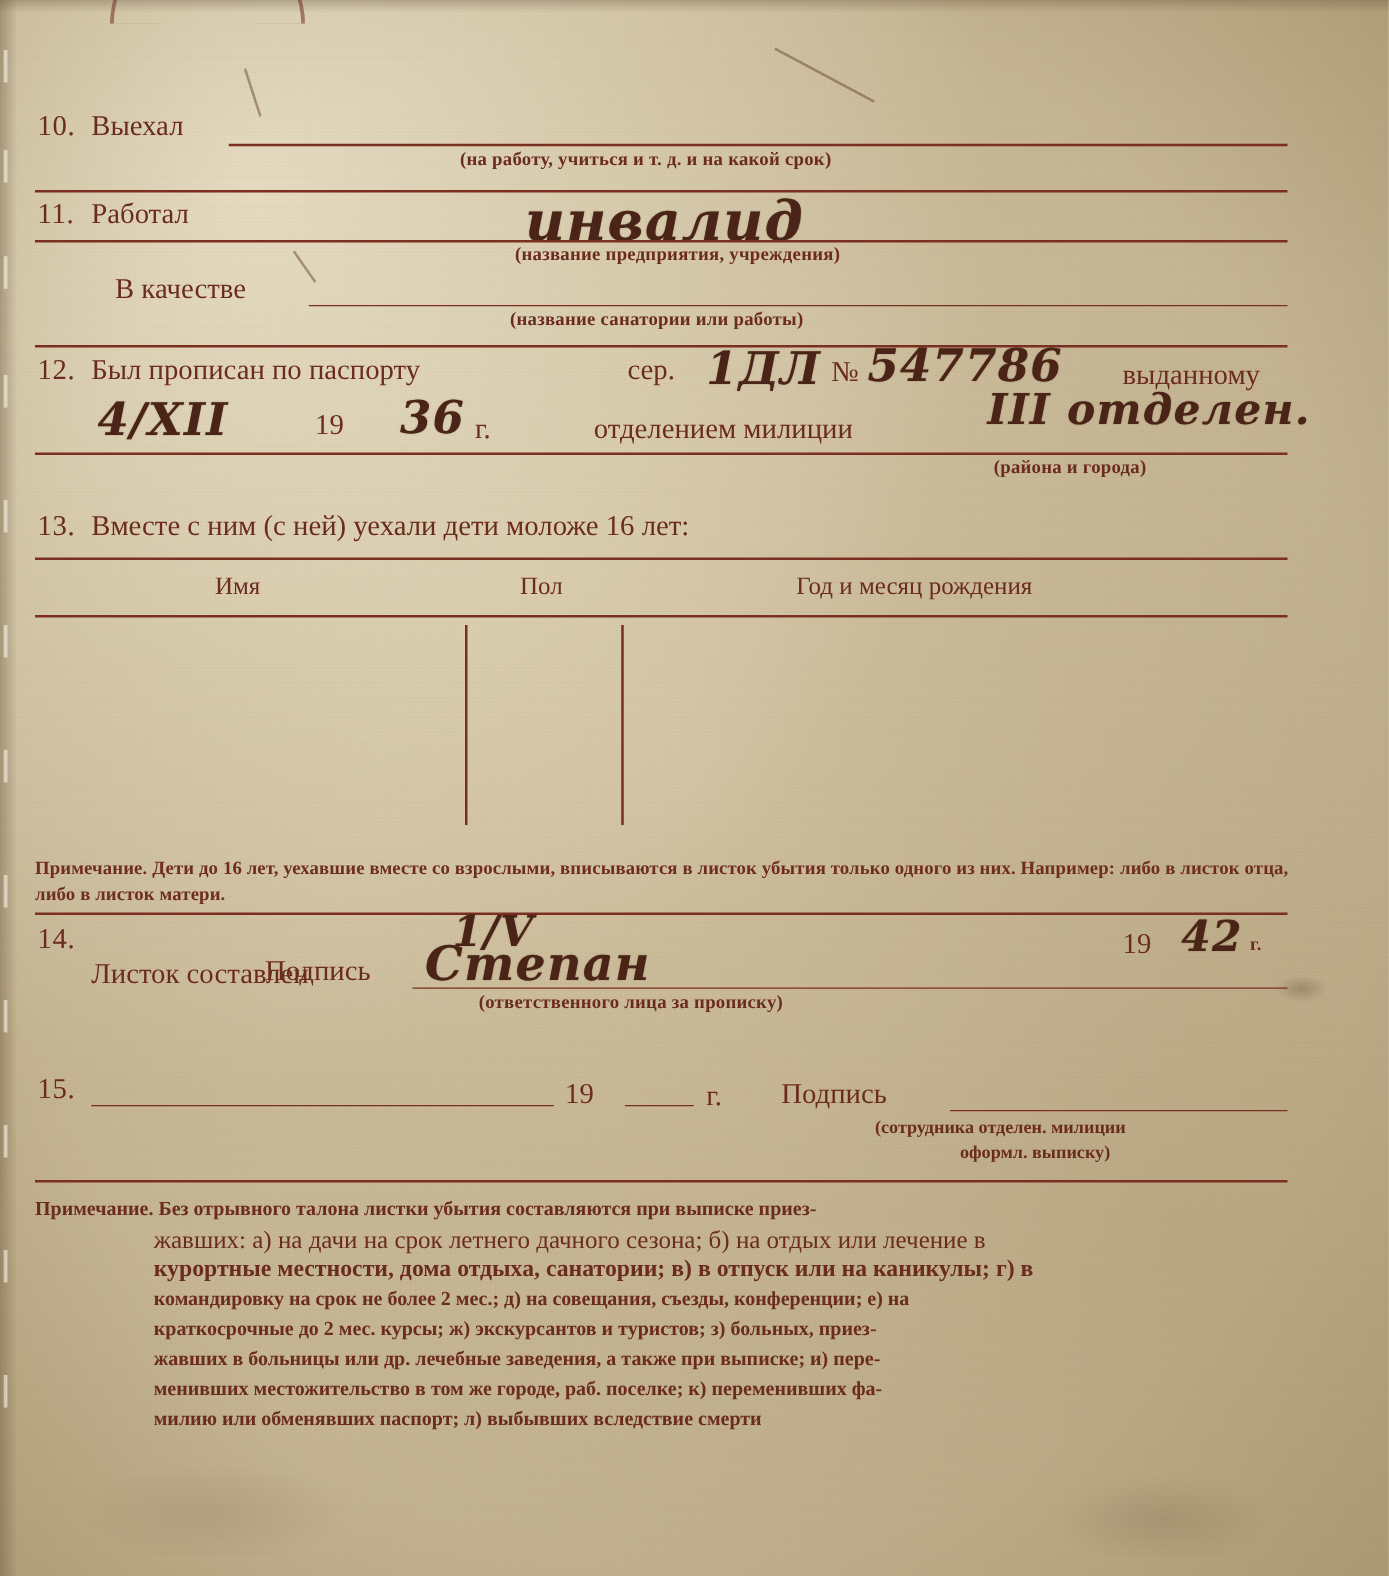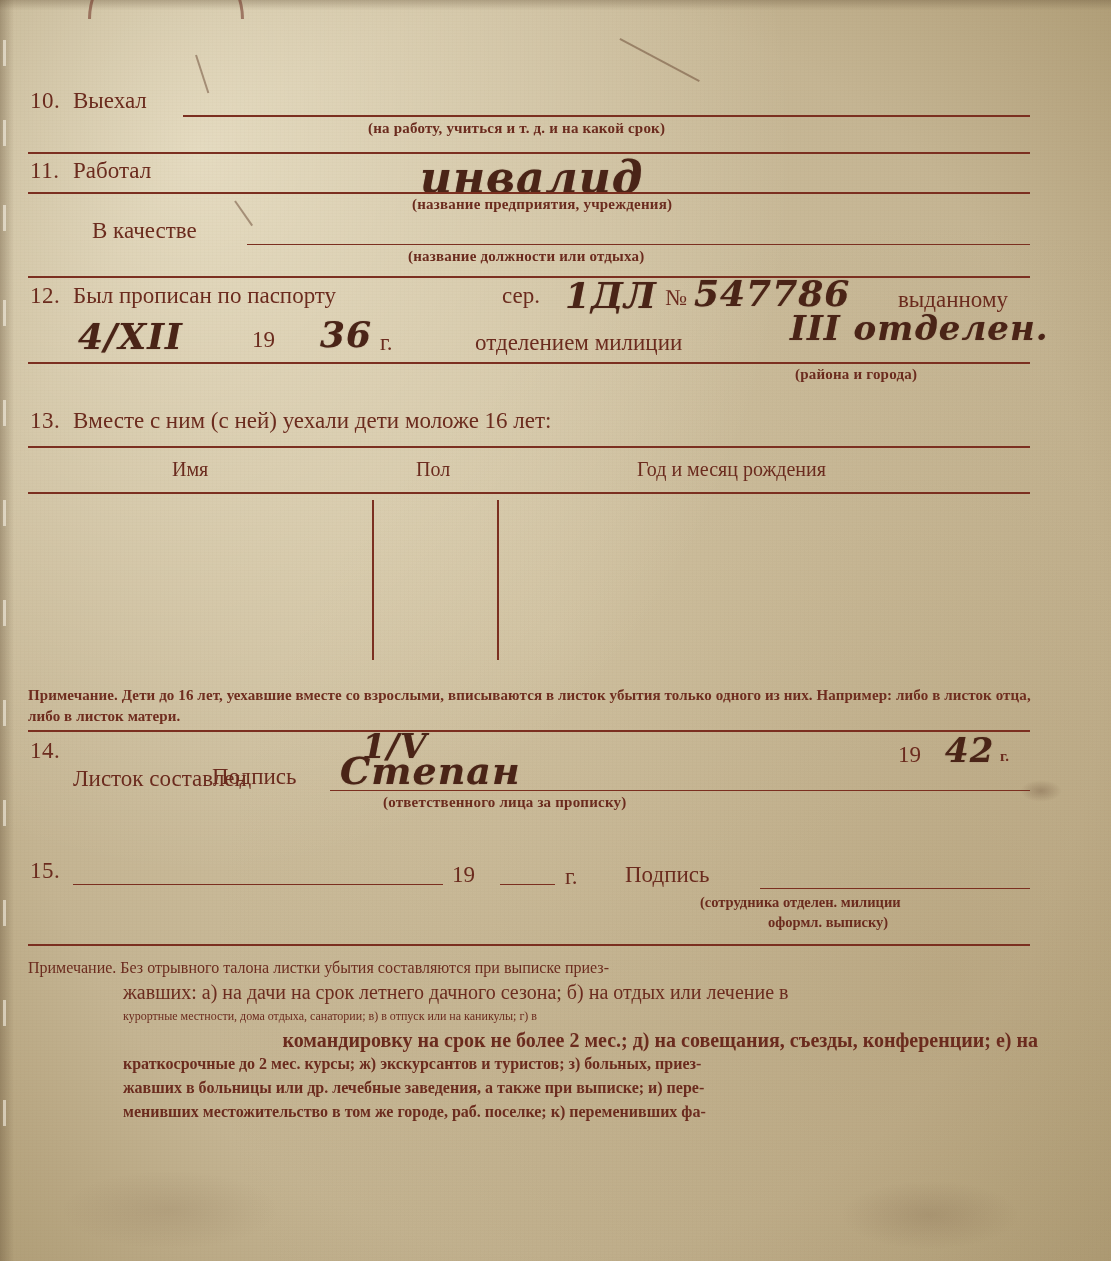--- a/index.html
+++ b/index.html
@@ -107,21 +107,21 @@
 
   <div class="rowline" style="left:28px;top:152px;width:1002px;"></div>
   <div class="lbl num" style="left:30px;top:158px;">11.</div>
   <div class="lbl big" style="left:73px;top:158px;">Работал</div>
   <div class="hand" style="position:absolute;left:420px;top:152px;font-size:44px;">инвалид</div>
   <div class="rowline" style="left:28px;top:192px;width:1002px;"></div>
   <div class="lbl cap" style="left:412px;top:196px;">(название предприятия, учреждения)</div>
 
   <div class="lbl big" style="left:92px;top:218px;">В качестве</div>
   <div class="rowline thin" style="left:247px;top:244px;width:783px;"></div>
-  <div class="lbl cap" style="left:408px;top:248px;">(название должности или отдыха)</div>
+  <div class="lbl cap" style="left:408px;top:248px;">(название санатории или работы)</div>
 
   <div class="rowline" style="left:28px;top:276px;width:1002px;"></div>
   <div class="lbl num" style="left:30px;top:283px;">12.</div>
   <div class="lbl big" style="left:73px;top:283px;">Был  прописан  по паспорту</div>
   <div class="lbl big" style="left:502px;top:283px;">сер.</div>
   <div class="hand" style="position:absolute;left:565px;top:274px;font-size:36px;">1ДЛ</div>
   <div class="lbl big" style="left:665px;top:285px;">№</div>
   <div class="hand" style="position:absolute;left:694px;top:272px;font-size:36px;">547786</div>
   <div class="lbl big" style="left:898px;top:287px;">выданному</div>
 
@@ -173,30 +173,31 @@
   <div class="lbl big" style="left:452px;top:862px;">19</div>
   <div class="rowline thin" style="left:500px;top:884px;width:55px;"></div>
   <div class="lbl big" style="left:565px;top:864px;">г.</div>
   <div class="lbl big" style="left:625px;top:862px;">Подпись</div>
   <div class="rowline thin" style="left:760px;top:888px;width:270px;"></div>
   <div class="lbl capsmall" style="left:700px;top:894px;">(сотрудника отделен. милиции</div>
   <div class="lbl capsmall" style="left:768px;top:914px;">оформл. выписку)</div>
 
   <div class="rowline" style="left:28px;top:944px;width:1002px;"></div>
   <div style="position:absolute;left:28px;top:956px;width:1010px;">
-    <div style="font-size:16px;font-weight:normal;line-height:24px;">
+    <div style="font-size:16px;font-weight:bold;line-height:24px;">
       <span>Примечание.</span>
       <span>Без отрывного  талона листки  убытия составляются при   выписке приез-</span>
     </div>
     <div style="font-size:20px;font-weight:normal;line-height:24px;padding-left:95px;">жавших: а) на дачи на срок летнего  дачного сезона;  б) на отдых  или лечение в</div>
-    <div style="font-size:12px;font-weight:normal;line-height:24px;padding-left:95px;">курортные местности, дома отдыха, санатории; в) в отпуск или на каникулы;  г) в</div>
-    <div style="font-size:20px;font-weight:bold;line-height:24px;padding-left:95px;text-align:right;">командировку на срок не более 2 мес.; д) на совещания, съезды, конференции; е) на</div>
+    <div style="font-size:19px;font-weight:bold;line-height:24px;padding-left:95px;">курортные местности, дома отдыха, санатории; в) в отпуск или на каникулы;  г) в</div>
+    <div style="font-size:16px;font-weight:bold;line-height:24px;padding-left:95px;">командировку на срок не более 2 мес.; д) на совещания, съезды, конференции; е) на</div>
     <div style="font-size:16px;font-weight:bold;line-height:24px;padding-left:95px;">краткосрочные до 2 мес. курсы; ж) экскурсантов и туристов; з) больных, приез-</div>
     <div style="font-size:16px;font-weight:bold;line-height:24px;padding-left:95px;">жавших в больницы или др. лечебные заведения, а также при выписке;  и) пере-</div>
     <div style="font-size:16px;font-weight:bold;line-height:24px;padding-left:95px;">менивших местожительство в том же городе, раб. поселке;  к) переменивших фа-</div>
+    <div style="font-size:16px;font-weight:bold;line-height:24px;padding-left:95px;">милию или обменявших паспорт; л) выбывших вследствие смерти</div>
   </div>
 
   <div class="scratch" style="left:196px;top:54px;width:40px;height:2px;transform:rotate(72deg);"></div>
   <div class="scratch" style="left:620px;top:38px;width:90px;height:1.5px;transform:rotate(28deg);"></div>
   <div class="scratch" style="left:235px;top:200px;width:30px;height:2px;transform:rotate(55deg);"></div>
   <div class="smudge" style="left:1020px;top:780px;width:42px;height:22px;"></div>
   <div class="smudge" style="left:840px;top:1180px;width:180px;height:70px;opacity:.5;"></div>
   <div class="smudge" style="left:60px;top:1170px;width:220px;height:80px;opacity:.35;"></div>
 
 </div>

